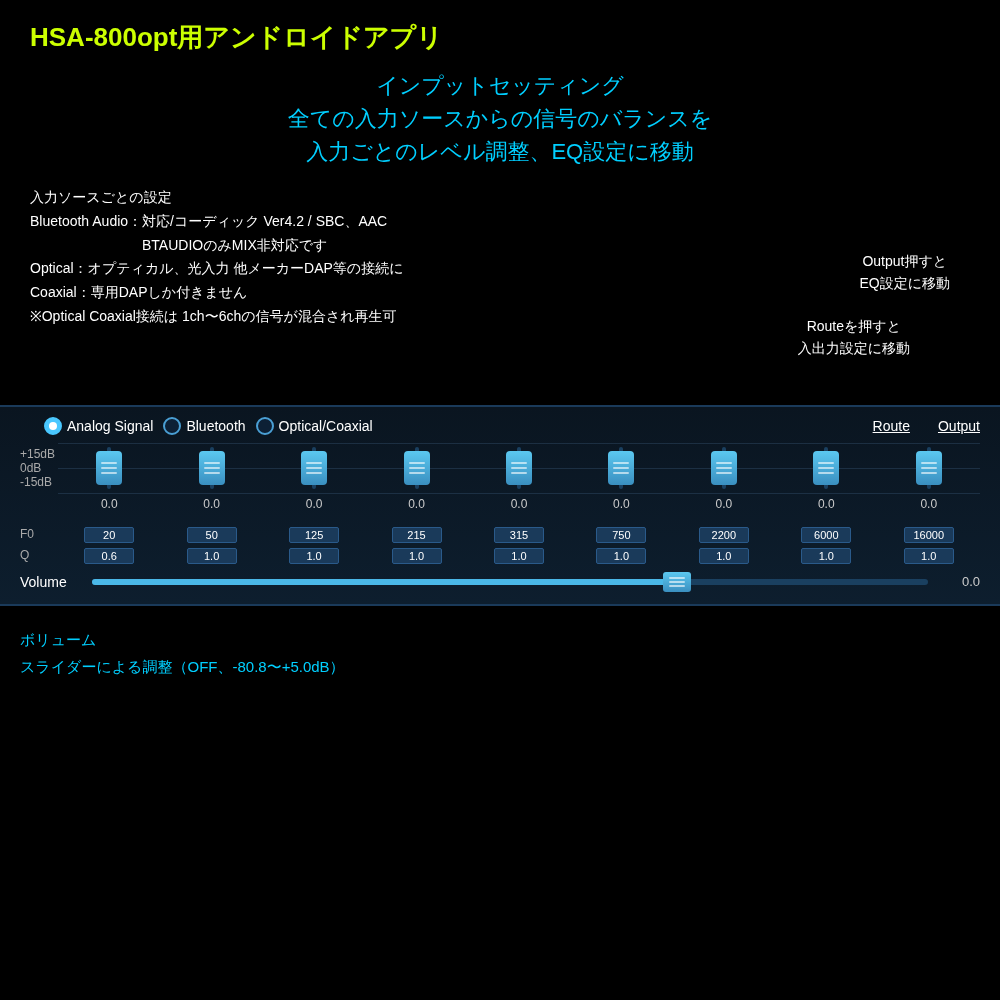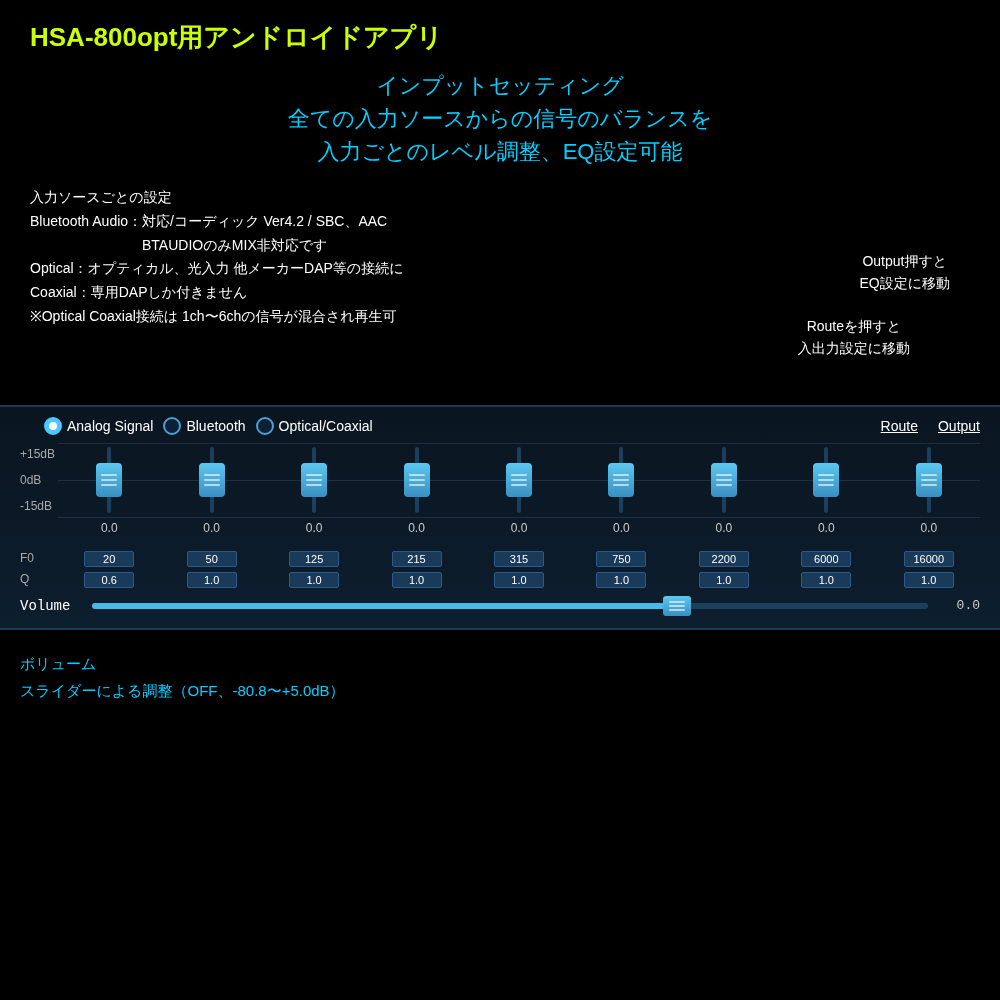--- a/index.html
+++ b/index.html
@@ -89,21 +89,21 @@
     .radio-circle.active::after {
       content: '';
       width: 8px;
       height: 8px;
       border-radius: 50%;
       background: #fff;
     }
 
     .nav-buttons {
       display: flex;
-      gap: 20px;
+      gap: 28px;
     }
 
     .nav-btn {
       color: #fff;
       font-size: 14px;
       background: none;
       border: none;
       cursor: pointer;
       text-decoration: underline;
     }
@@ -111,21 +111,20 @@
     .db-labels {
       display: flex;
       flex-direction: column;
       justify-content: space-between;
       padding: 0 8px 0 0;
       font-size: 12px;
       color: #aaa;
       width: 38px;
       padding-top: 4px;
       padding-bottom: 4px;
-      gap: 12px;
     }
 
     .sliders-container {
       display: flex;
       flex: 1;
       gap: 0;
       position: relative;
     }
 
     
@@ -228,21 +227,20 @@
       text-align: center;
       padding: 1px 2px;
       border-radius: 2px;
     }
 
     .volume-row {
       display: flex;
       align-items: center;
       margin-top: 10px;
       gap: 12px;
-      font-family: Liberation Mono, monospace;
     }
 
     .volume-label {
       font-size: 14px;
       color: #fff;
       width: 60px;
     }
 
     .volume-track {
       flex: 1;
@@ -296,21 +294,21 @@
   </style>
 </head>
 <body>
 
 <div class="top-section">
   <div class="title-main">HSA-800opt用アンドロイドアプリ</div>
 
   <div class="subtitle-block">
     <div>インプットセッティング</div>
     <div>全ての入力ソースからの信号のバランスを</div>
-    <div>入力ごとのレベル調整、EQ設定可能</div>
+    <div>入力ごとのレベル調整、EQ設定に移動</div>
   </div>
 
   <div class="info-block">
     <div>入力ソースごとの設定</div>
     <div>Bluetooth Audio：対応/コーディック Ver4.2 / SBC、AAC</div>
     <div>　　　　　　　　BTAUDIOのみMIX非対応です</div>
     <div>Optical：オプティカル、光入力 他メーカーDAP等の接続に</div>
     <div>Coaxial：専用DAPしか付きません</div>
     <div>※Optical Coaxial接続は 1ch〜6chの信号が混合され再生可</div>
   </div>

